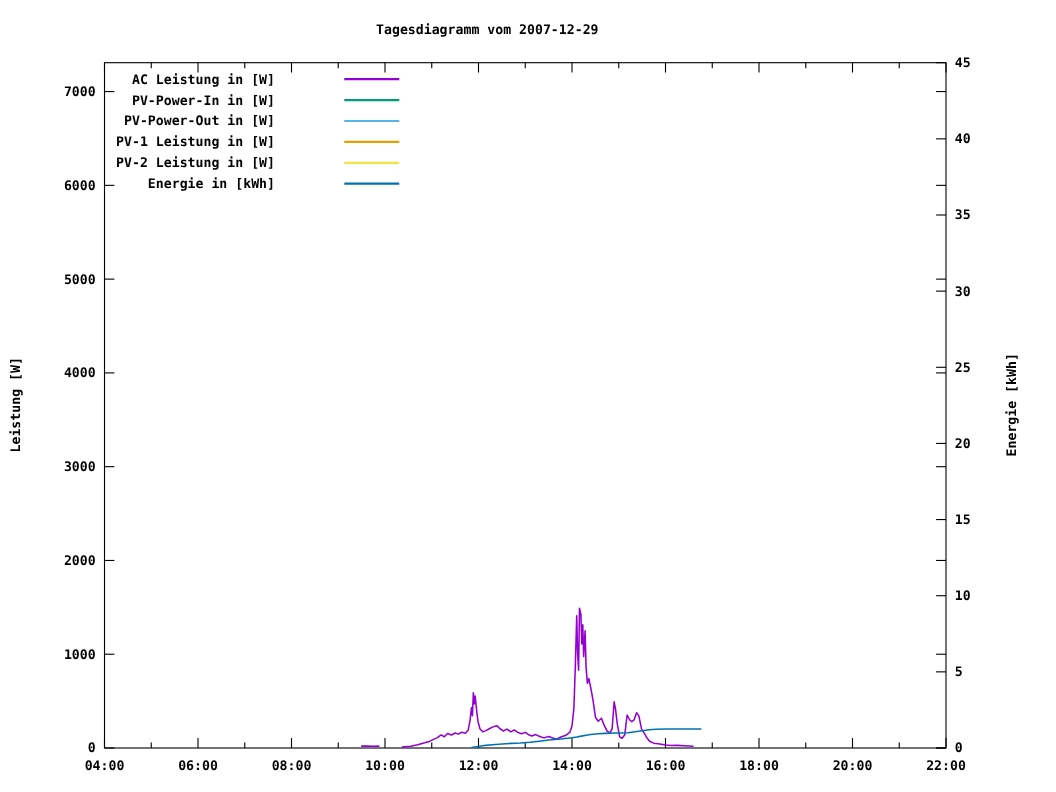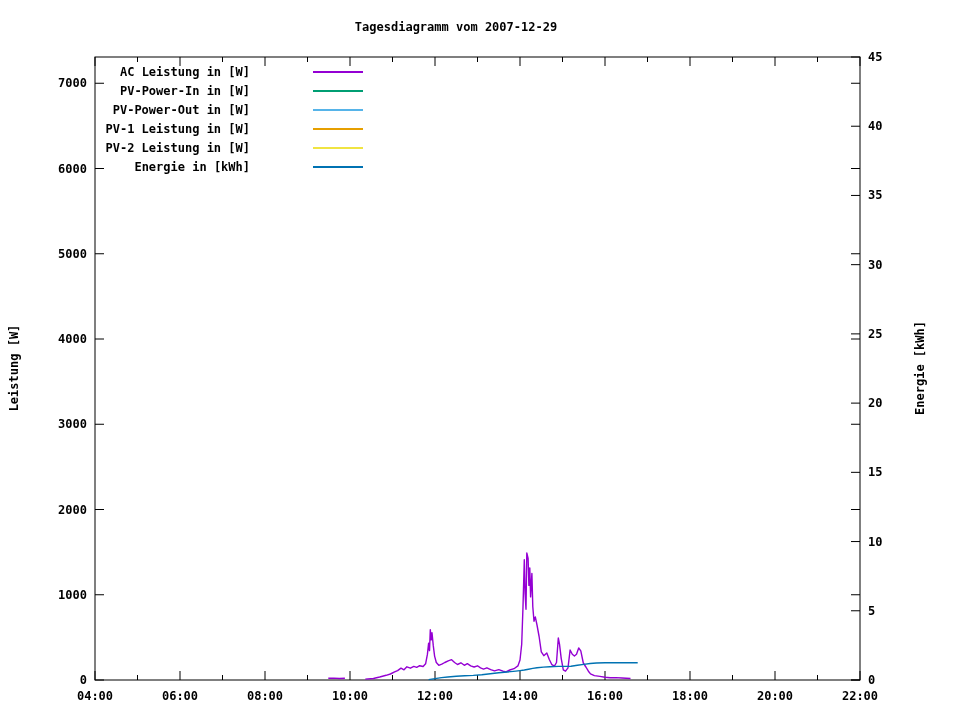--- a/index.html
+++ b/index.html
@@ -1,18 +1,18 @@
 <!DOCTYPE html>
 <html><head>
 <meta charset="utf-8">
 <style>
   html,body{margin:0;padding:0;background:#ffffff;}
   #screen{position:relative;width:960px;height:720px;background:#ffffff;overflow:hidden;
           font-family:"DejaVu Sans Mono","Liberation Mono",monospace;color:#000;}
-  .chart-title{position:absolute;top:20px;left:456px;transform:translateX(-50%);
+  .chart-title{position:absolute;top:20px;left:443px;transform:translateX(-50%);
                font-size:12px;font-weight:bold;white-space:nowrap;}
   .ylabel{position:absolute;font-size:12px;font-weight:bold;white-space:nowrap;}
   .ylabel.left{left:14px;top:368px;transform:translate(-50%,-50%) rotate(-90deg);}
   .ylabel.right{left:920px;top:368px;transform:translate(-50%,-50%) rotate(-90deg);}
   svg{position:absolute;top:0;left:0;}
   svg text{font-family:"DejaVu Sans Mono","Liberation Mono",monospace;font-size:12px;font-weight:bold;fill:#000;}
 </style>
 </head>
 <body>
 

